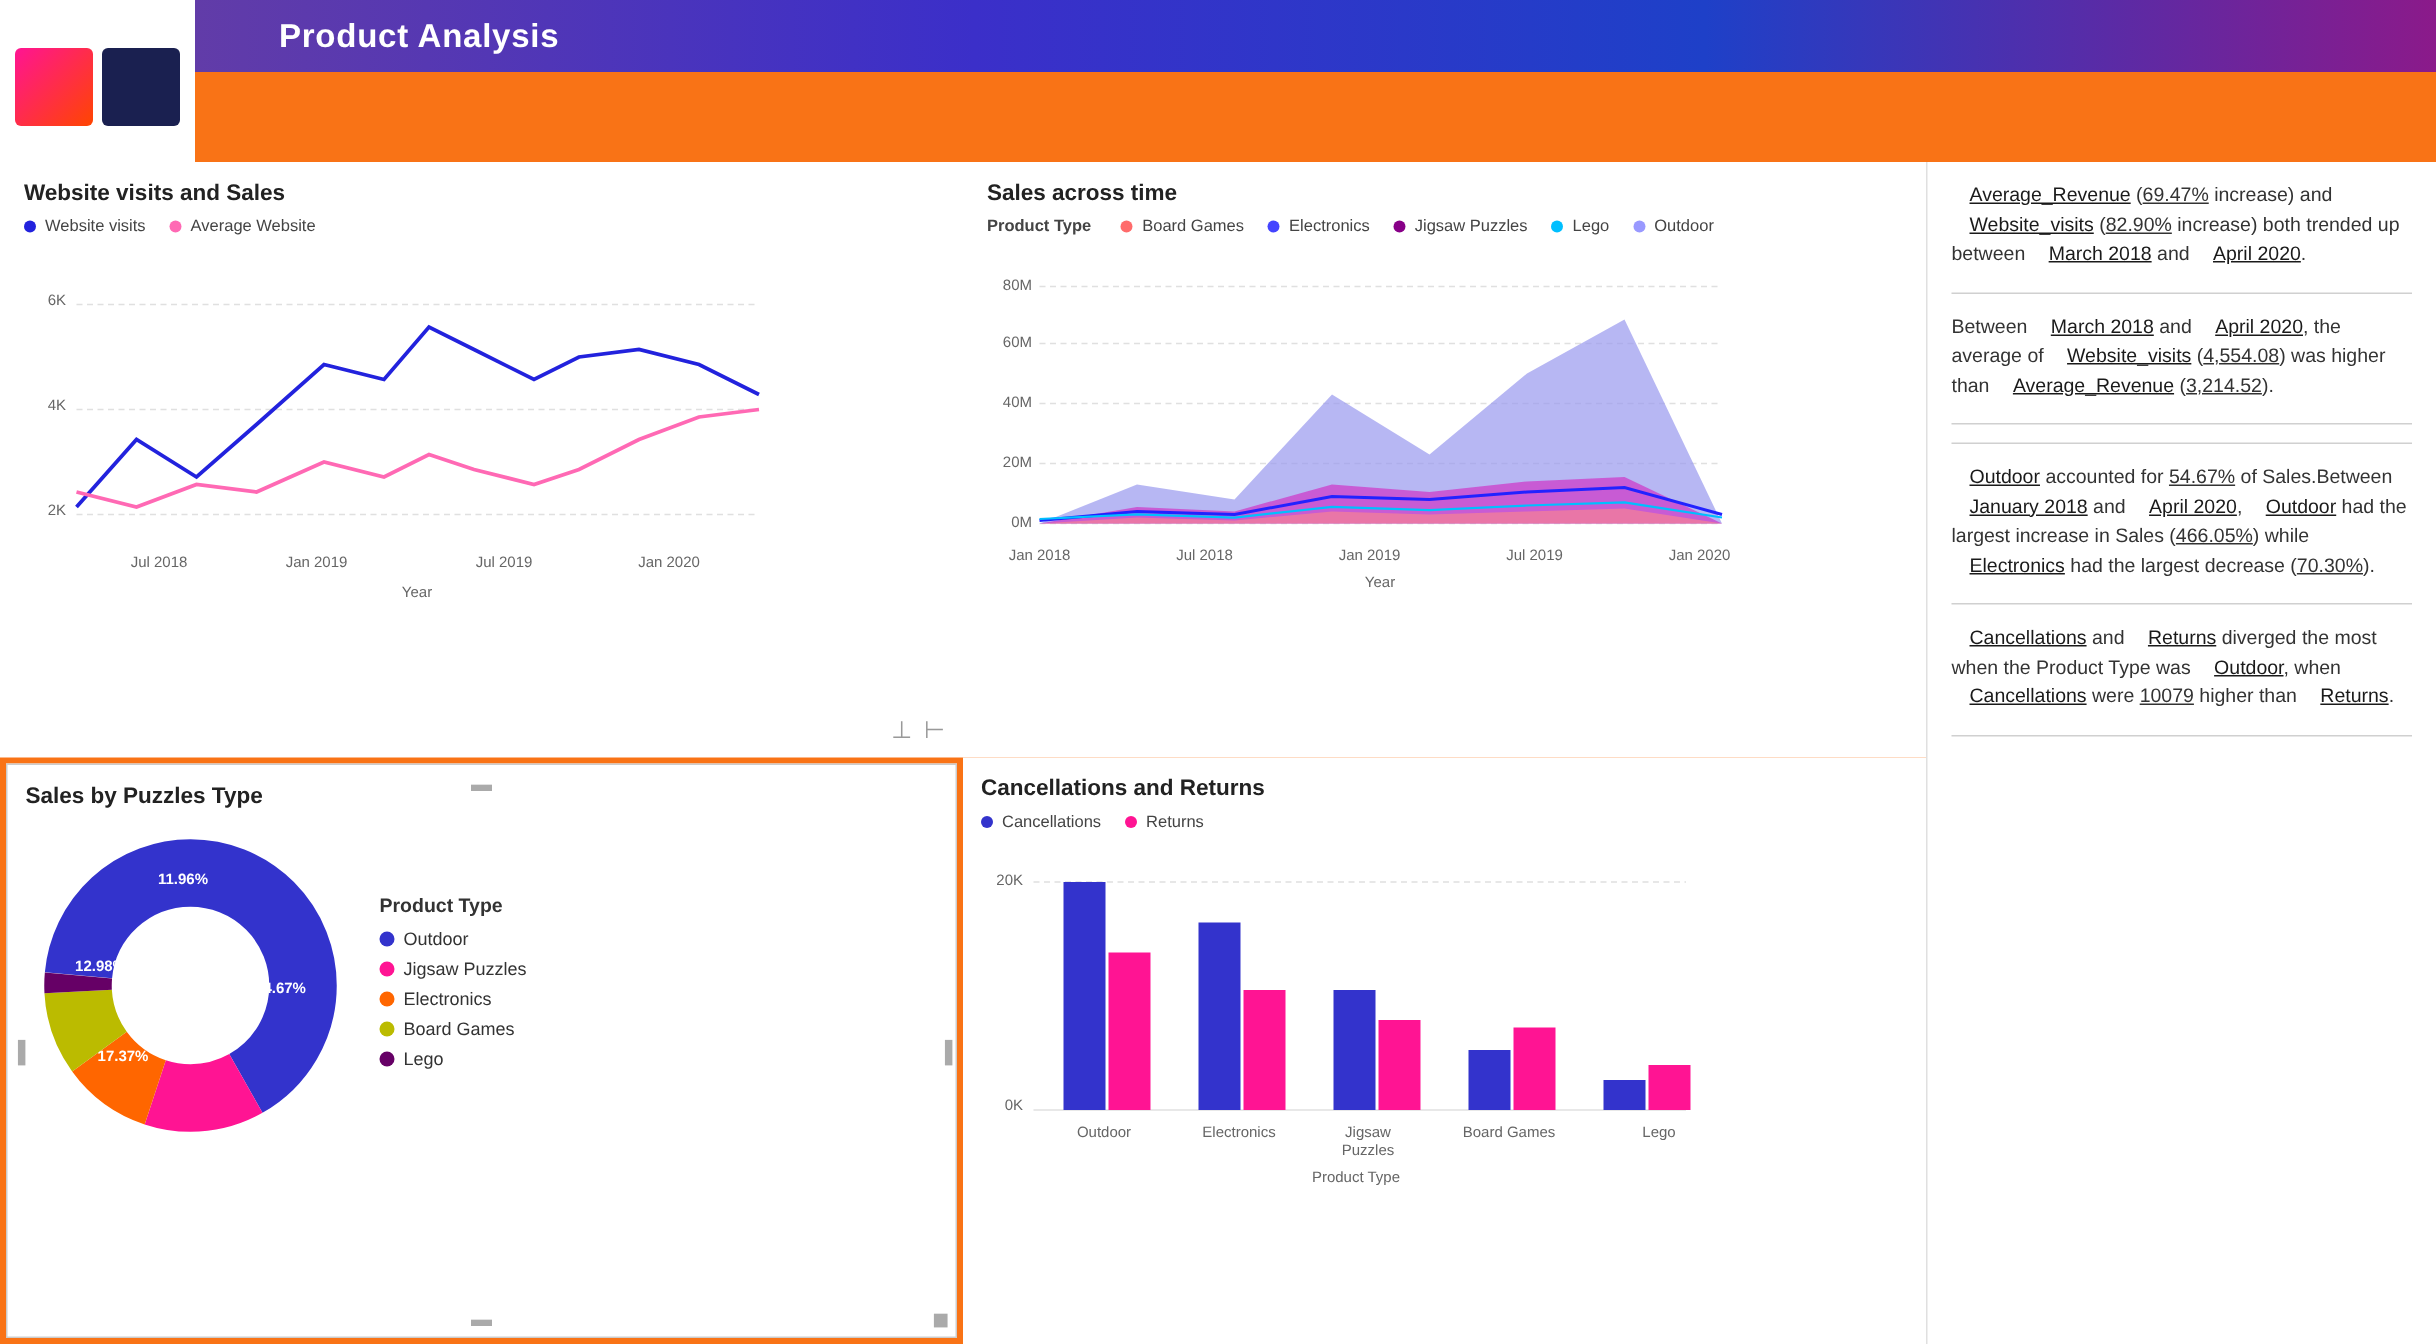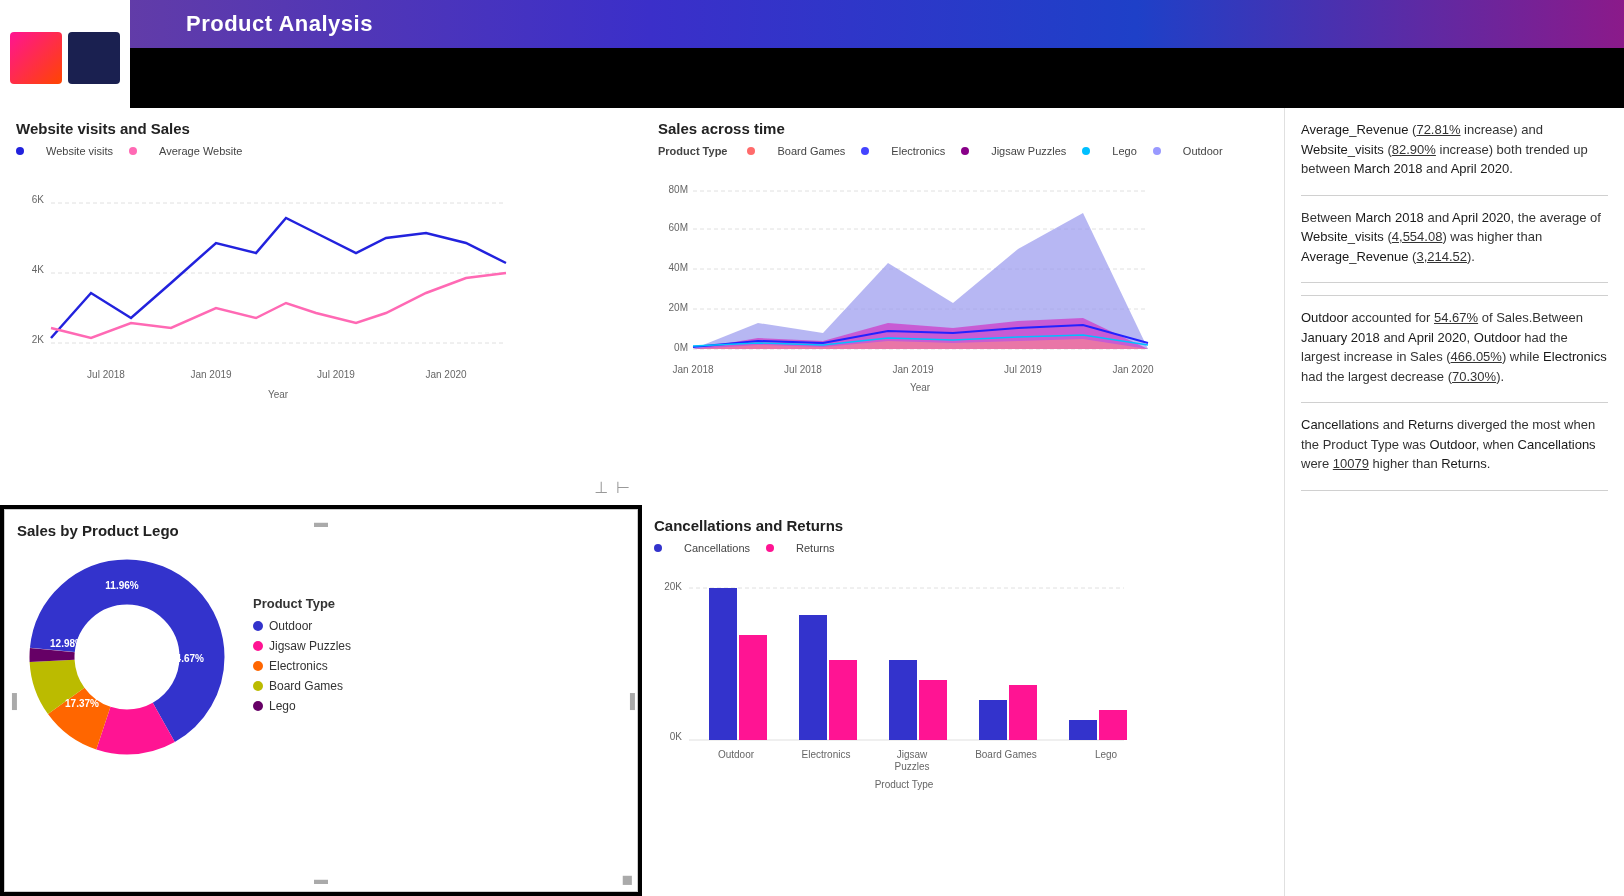--- a/index.html
+++ b/index.html
@@ -44,21 +44,21 @@
       background: #1a2050;
       border-radius: 4px;
     }
 
     .main-content {
       display: grid;
       grid-template-columns: 1fr 1fr 340px;
       grid-template-rows: auto auto;
       gap: 0;
       padding-top: 60px;
-      background: #000000;
+      background: #f97316;
       min-height: 848px;
     }
 
     .panel {
       background: white;
       padding: 16px;
       position: relative;
     }
 
     .panel-title {
@@ -72,21 +72,21 @@
       display: flex;
       gap: 16px;
       font-size: 11px;
       color: #444;
       margin-bottom: 6px;
       flex-wrap: wrap;
     }
     .legend-item {
       display: flex;
       align-items: center;
-      gap: 22px;
+      gap: 6px;
     }
     .legend-dot {
       width: 8px; height: 8px;
       border-radius: 50%;
       display: inline-block;
     }
 
     
     .chart-container {
       position: relative;
@@ -109,21 +109,23 @@
       border-left: 1px solid #e0e0e0;
       font-size: 13px;
       line-height: 1.5;
       color: #333;
       overflow-y: auto;
     }
     .insights-panel p {
       margin-bottom: 16px;
     }
     .insights-panel .underline {
+      text-decoration: underline;
       color: #1a1a1a;
+      margin-left: 12px;
     }
     .insights-panel .highlight {
       text-decoration: underline;
       font-weight: 500;
     }
     .separator {
       border: none;
       border-top: 1px solid #d0d0d0;
       margin: 12px 0;
     }
@@ -297,40 +299,40 @@
         <text x="255" y="210" class="axis-label" text-anchor="middle">Jan 2019</text>
         <text x="365" y="210" class="axis-label" text-anchor="middle">Jul 2019</text>
         <text x="475" y="210" class="axis-label" text-anchor="middle">Jan 2020</text>
         <text x="262" y="228" class="axis-label" text-anchor="middle">Year</text>
       </svg>
     </div>
   </div>
 
   <div class="insights-panel">
     <p>
-      <span class="underline">Average_Revenue</span> (<span class="highlight">72.81%</span> increase) and <span class="underline">Website_visits</span> (<span class="highlight">82.90%</span> increase) both trended up between <span class="underline">March 2018</span> and <span class="underline">April 2020</span>.
+      <span class="underline">Average_Revenue</span> (<span class="highlight">69.47%</span> increase) and <span class="underline">Website_visits</span> (<span class="highlight">82.90%</span> increase) both trended up between <span class="underline">March 2018</span> and <span class="underline">April 2020</span>.
     </p>
     <hr class="separator">
     <p>
       Between <span class="underline">March 2018</span> and <span class="underline">April 2020</span>, the average of <span class="underline">Website_visits</span> (<span class="highlight">4,554.08</span>) was higher than <span class="underline">Average_Revenue</span> (<span class="highlight">3,214.52</span>).
     </p>
     <hr class="separator">
     <hr class="separator">
     <p>
       <span class="underline">Outdoor</span> accounted for <span class="highlight">54.67%</span> of Sales.Between <span class="underline">January 2018</span> and <span class="underline">April 2020</span>, <span class="underline">Outdoor</span> had the largest increase in Sales (<span class="highlight">466.05%</span>) while <span class="underline">Electronics</span> had the largest decrease (<span class="highlight">70.30%</span>).
     </p>
     <hr class="separator">
     <p>
       <span class="underline">Cancellations</span> and <span class="underline">Returns</span> diverged the most when the Product Type was <span class="underline">Outdoor</span>, when <span class="underline">Cancellations</span> were <span class="highlight">10079</span> higher than <span class="underline">Returns</span>.
     </p>
     <hr class="separator">
   </div>
 
   <div class="panel bottom-left">
-    <div class="panel-title">Sales by Product Lego</div>
+    <div class="panel-title">Sales by Puzzles Type</div>
     <div class="donut-container">
 
       <svg width="220" height="220" viewBox="0 0 220 220">
 
         <circle cx="110" cy="110" r="75" fill="none" stroke="#3333CC" stroke-width="45" stroke-dasharray="196.8 163.2" stroke-dashoffset="0" transform="rotate(-90 110 110)"></circle>
 
         <circle cx="110" cy="110" r="75" fill="none" stroke="#FF1493" stroke-width="45" stroke-dasharray="62.5 297.5" stroke-dashoffset="-196.8" transform="rotate(-90 110 110)"></circle>
 
         <circle cx="110" cy="110" r="75" fill="none" stroke="#FF6600" stroke-width="45" stroke-dasharray="46.7 313.3" stroke-dashoffset="-259.3" transform="rotate(-90 110 110)"></circle>
 

